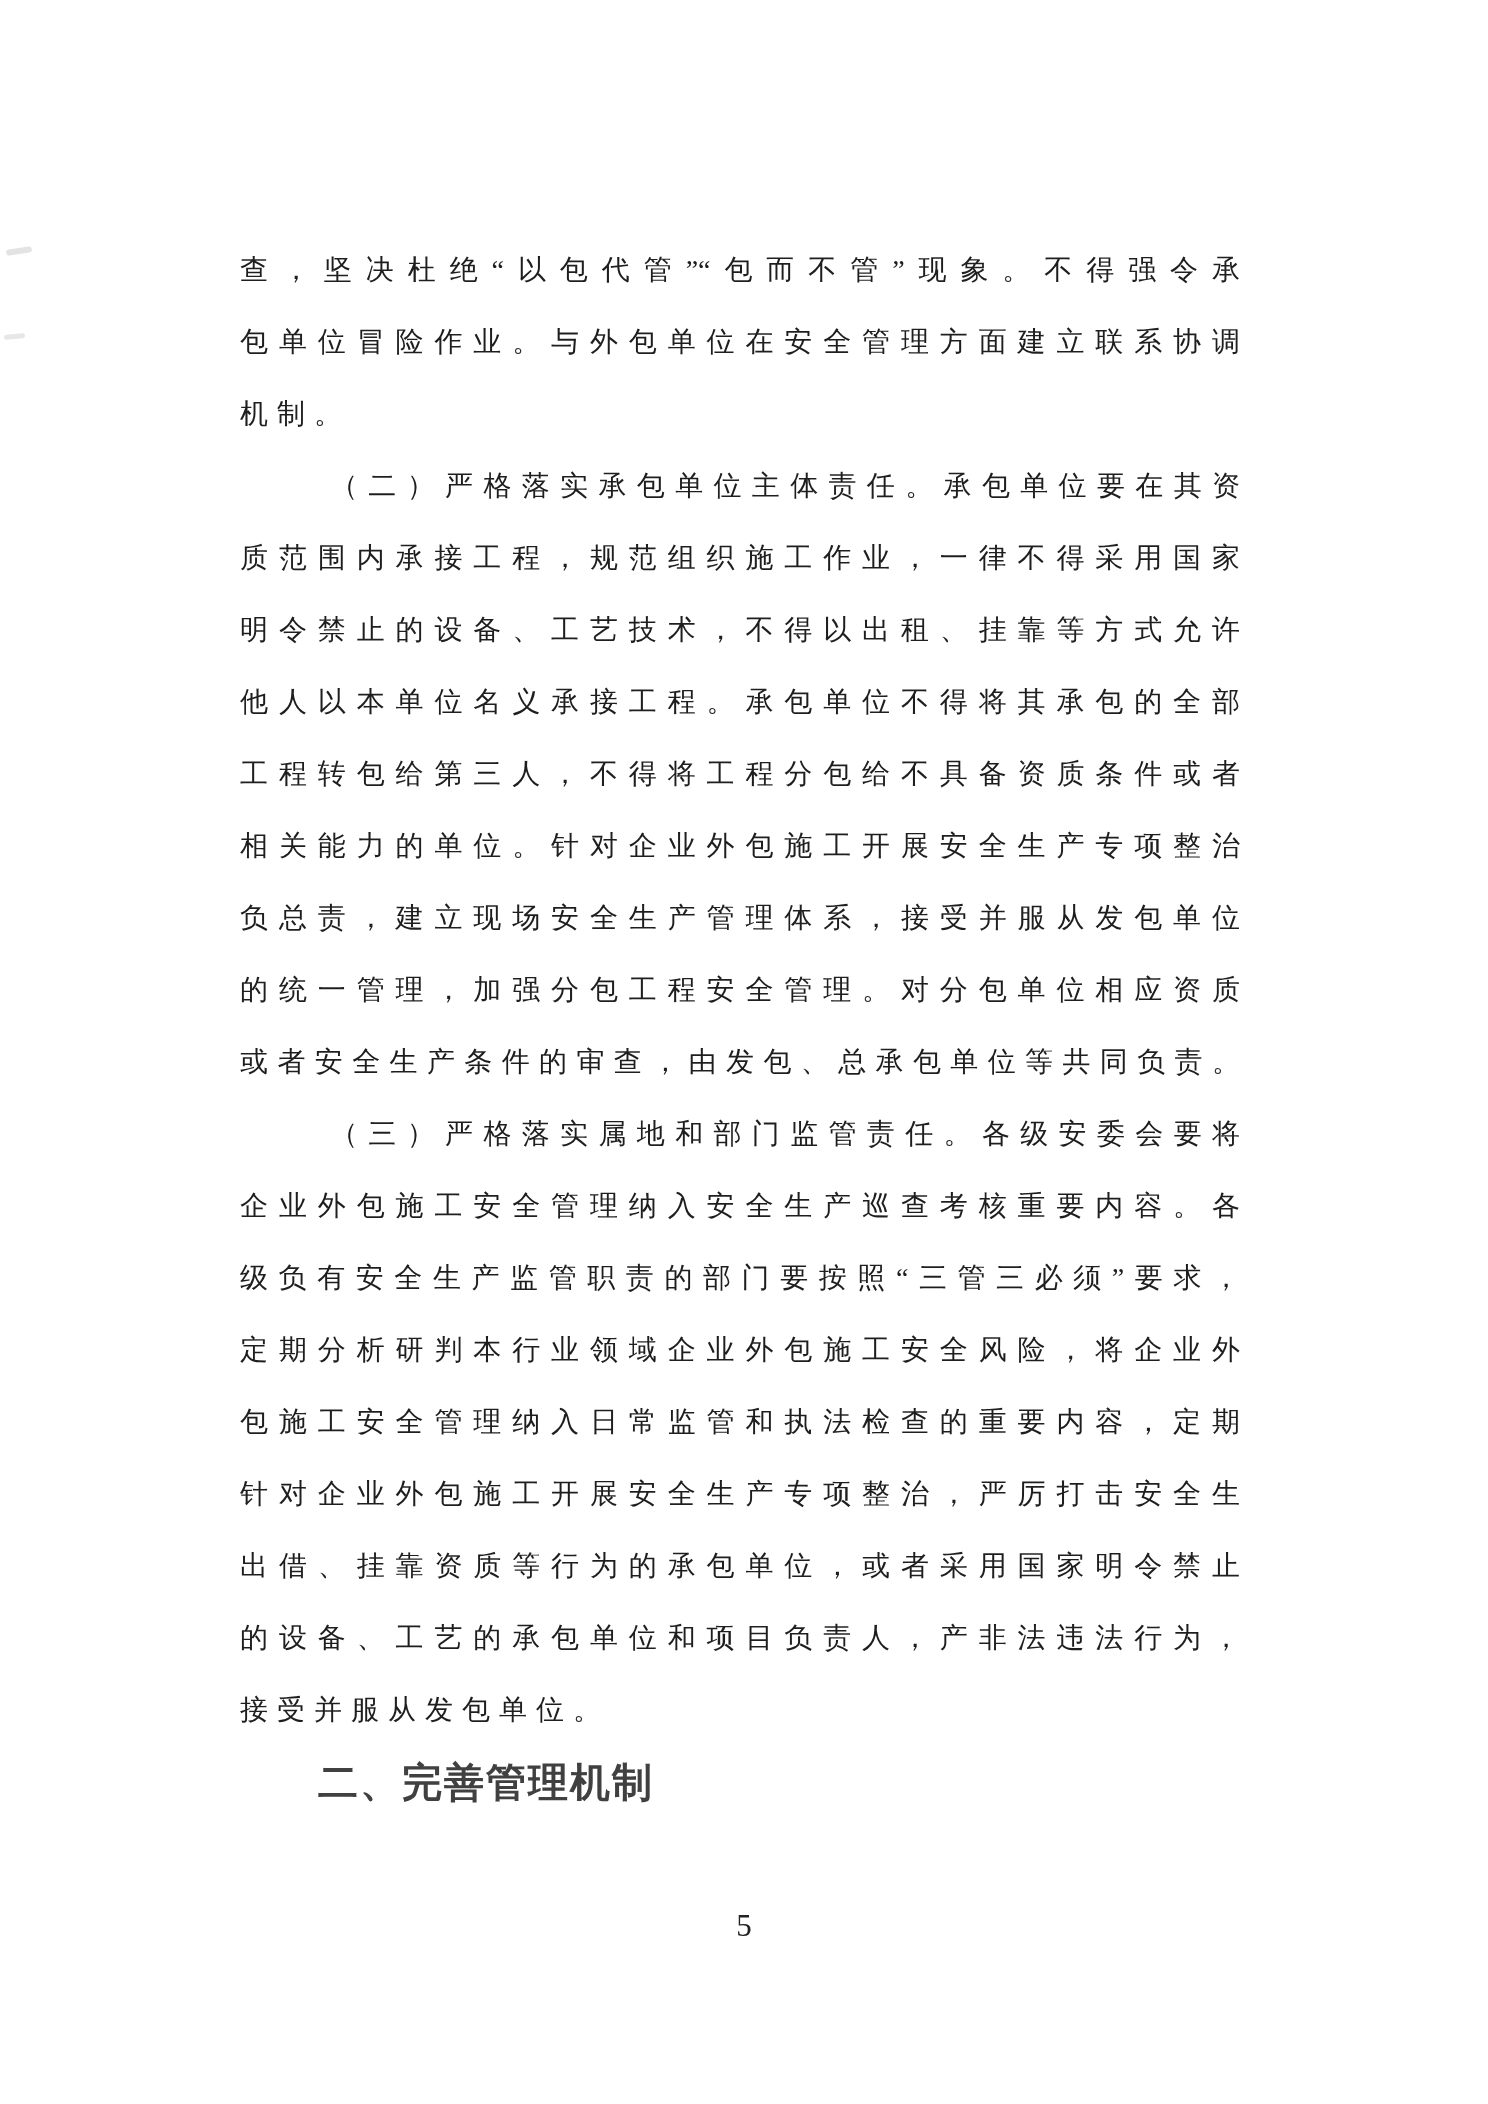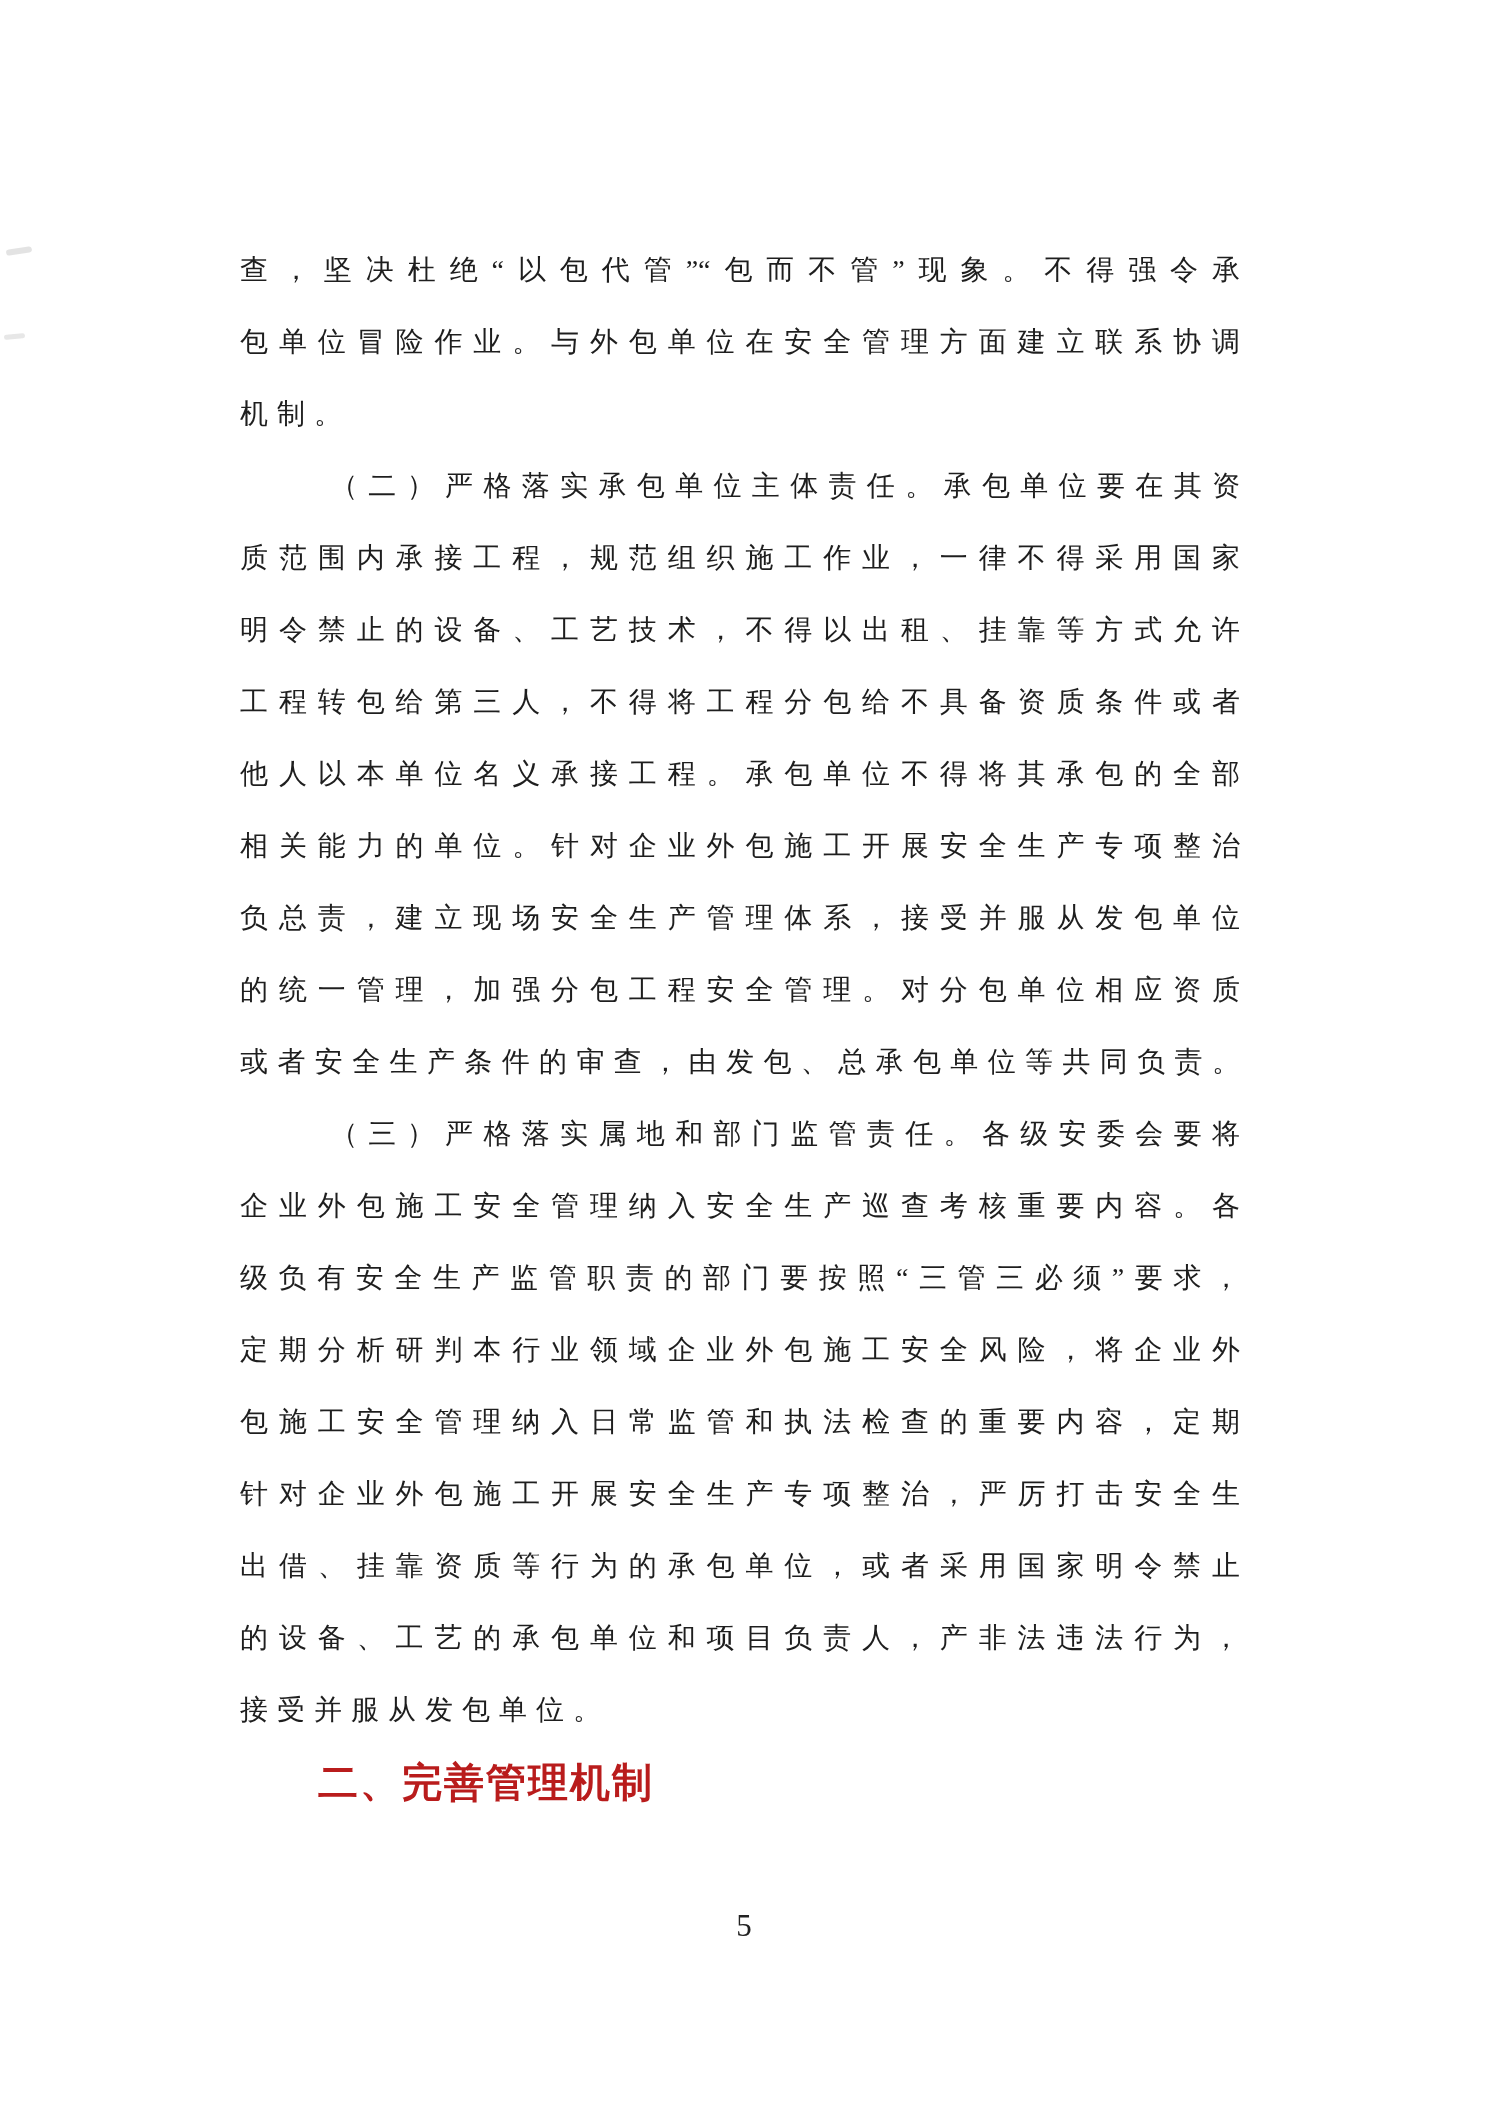--- a/index.html
+++ b/index.html
@@ -42,21 +42,21 @@
     text-indent: 90px;
   }
   .ln--heading {
     font-family: "Liberation Sans", sans-serif;
     font-weight: bold;
     font-size: 40px;
     letter-spacing: 2px;
     text-align: right;
     text-align-last: left;
     text-indent: 78px;
-    color: #b91c1c;
+    color: #404040;
   }
   .page-number {
     position: absolute;
     top: 1908px;
     left: 0;
     width: 100%;
     text-align: center;
     font-size: 31px;
     color: #222222;
     font-family: "Liberation Serif", serif;
@@ -91,22 +91,22 @@
   <div class="artifact artifact-1"></div>
   <div class="artifact artifact-2"></div>
 
   <main class="text-block">
     <p class="ln">查，坚决杜绝“以包代管”“包而不管”现象。不得强令承</p>
     <p class="ln">包单位冒险作业。与外包单位在安全管理方面建立联系协调</p>
     <p class="ln ln--open">机制。</p>
     <p class="ln ln--indent">（二）严格落实承包单位主体责任。承包单位要在其资</p>
     <p class="ln">质范围内承接工程，规范组织施工作业，一律不得采用国家</p>
     <p class="ln">明令禁止的设备、工艺技术，不得以出租、挂靠等方式允许</p>
+    <p class="ln">他人以本单位名义承接工程。承包单位不得将其承包的全部</p>
     <p class="ln">工程转包给第三人，不得将工程分包给不具备资质条件或者</p>
-    <p class="ln">他人以本单位名义承接工程。承包单位不得将其承包的全部</p>
     <p class="ln">相关能力的单位。针对企业外包施工开展安全生产专项整治</p>
     <p class="ln">负总责，建立现场安全生产管理体系，接受并服从发包单位</p>
     <p class="ln">的统一管理，加强分包工程安全管理。对分包单位相应资质</p>
     <p class="ln">或者安全生产条件的审查，由发包、总承包单位等共同负责。</p>
     <p class="ln ln--indent">（三）严格落实属地和部门监管责任。各级安委会要将</p>
     <p class="ln">企业外包施工安全管理纳入安全生产巡查考核重要内容。各</p>
     <p class="ln">级负有安全生产监管职责的部门要按照“三管三必须”要求，</p>
     <p class="ln">定期分析研判本行业领域企业外包施工安全风险，将企业外</p>
     <p class="ln">包施工安全管理纳入日常监管和执法检查的重要内容，定期</p>
     <p class="ln">针对企业外包施工开展安全生产专项整治，严厉打击安全生</p>

